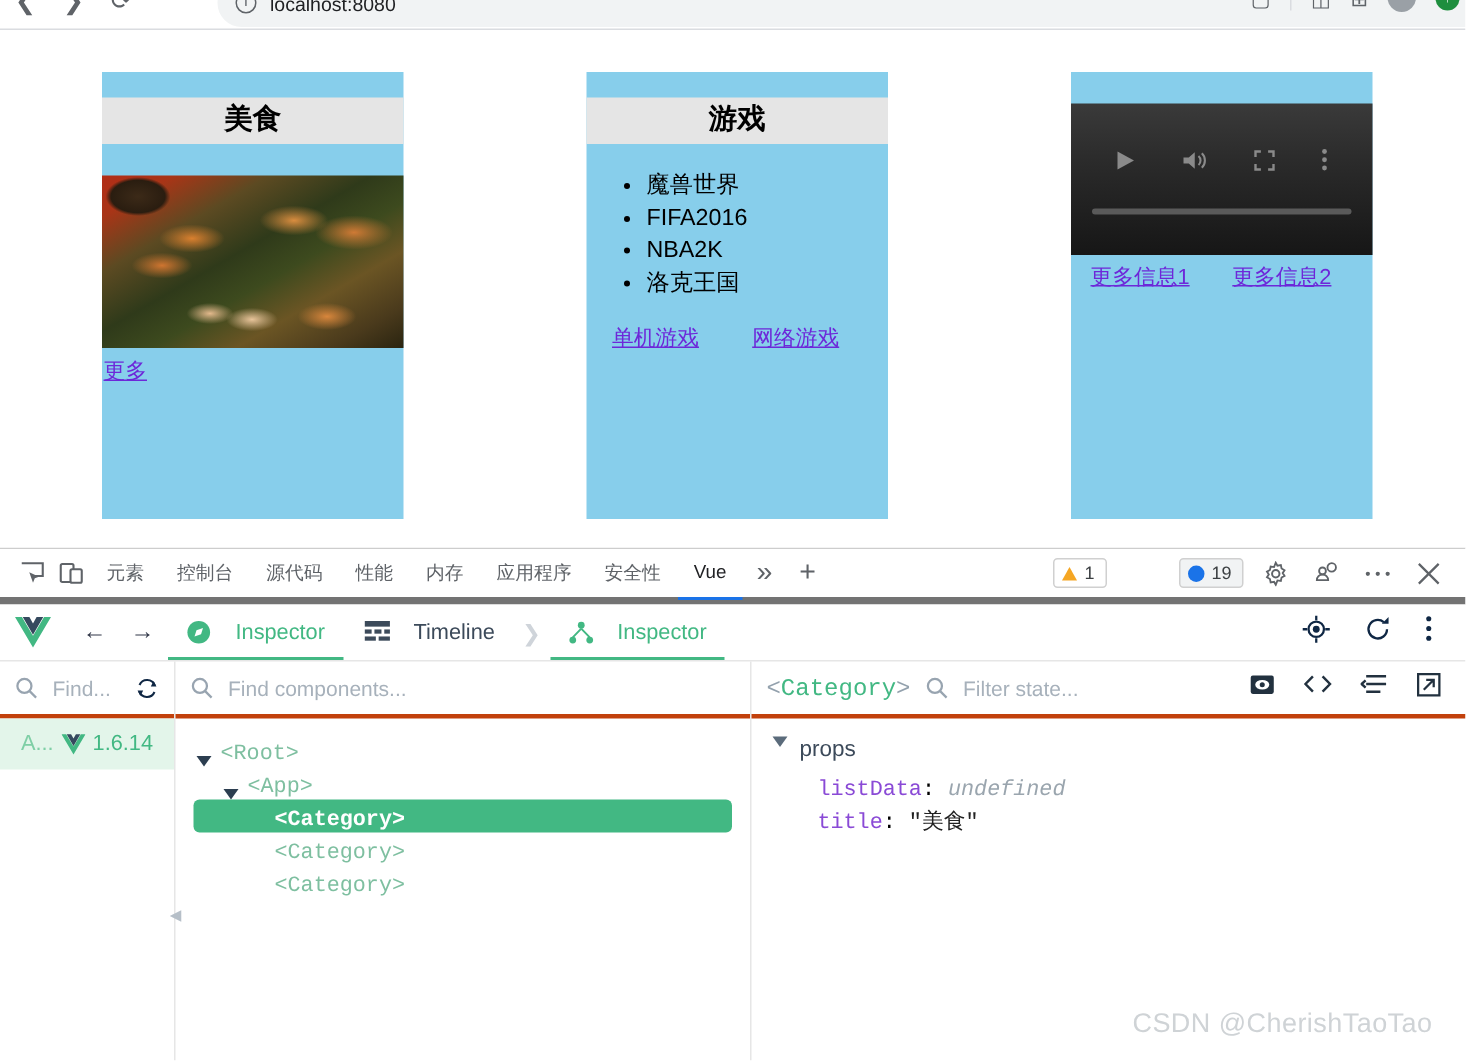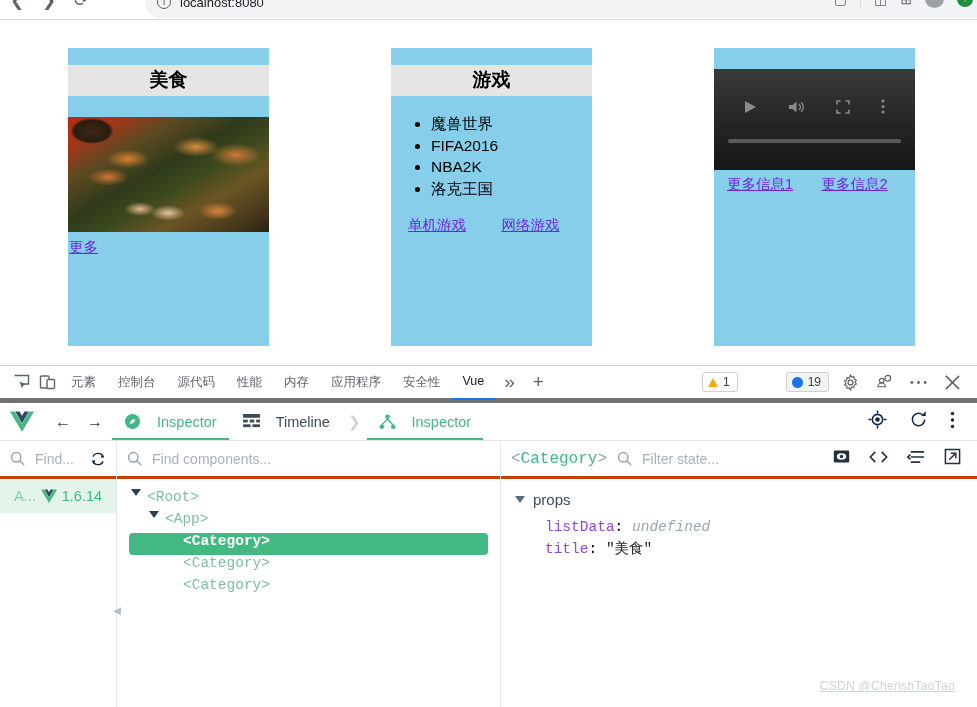--- a/index.html
+++ b/index.html
@@ -223,21 +223,21 @@
   .app-item {
     display: flex; align-items: center; justify-content: center; gap: 5px;
     height: 34px; background: #e3f5ea; font-size: 14.5px; color: #42b883;
     padding: 0 8px;
   }
   .app-item .alabel { color: #7fcfa6; }
   .app-item .vlogo { width: 16px; height: 15px; }
 
   .tree { padding: 10px 0 0 0; font-family: "Liberation Mono", monospace; font-size: 14.5px; }
   .tree-row {
-    display: flex; align-items: flex-start; height: 22px;
+    display: flex; align-items: flex-end; height: 22px;
     color: #7ebfa0; padding-right: 10px;
   }
   .tree-row .tri {
     width: 0; height: 0; margin-right: 6px;
     border-left: 5px solid transparent; border-right: 5px solid transparent;
     border-top: 7px solid #2c3e50;
   }
   .tree-row .tri.blank { border: none; width: 10px; }
   .tree-row.selected {
     background: #42b883; color: #ffffff; border-radius: 4px;
@@ -245,36 +245,36 @@
   }
   .tree-row .tag { white-space: nowrap; }
   .collapse-handle {
     position: absolute; left: -6px; top: 160px;
     width: 12px; height: 18px; display:flex; align-items:center; justify-content:center;
     color: #b6bfc8; font-size: 10px;
   }
 
   .state-body { padding: 12px 0 0 14px; font-family: "Liberation Mono", monospace; font-size: 14.5px; }
   .state-group {
-    display: flex; align-items: center; gap: 8px;
+    display: flex; align-items: flex-start; gap: 8px;
     color: #3c4a5a; font-size: 15px; font-family: "Liberation Sans", sans-serif;
   }
   .state-group .tri {
     width: 0; height: 0;
     border-left: 5px solid transparent; border-right: 5px solid transparent;
     border-top: 7px solid #5b6b7b;
   }
   .state-prop { padding-left: 30px; margin-top: 8px; line-height: 22px; }
   .pkey { color: #8a4ad6; }
   .pundef { color: #9aa5ae; font-style: italic; }
   .pstr { color: #222; }
 
   .watermark {
     position: absolute; right: 22px; bottom: 14px;
-    color: #cfd3d6; font-size: 12px; letter-spacing: .3px; text-decoration: underline;
+    color: #cfd3d6; font-size: 18px; letter-spacing: .3px;
   }
 </style>
 </head>
 <body>
 
 <div class="browser-bar">
   <div class="nav-btns">
     <span>❮</span>
     <span>❯</span>
     <span>⟳</span>

